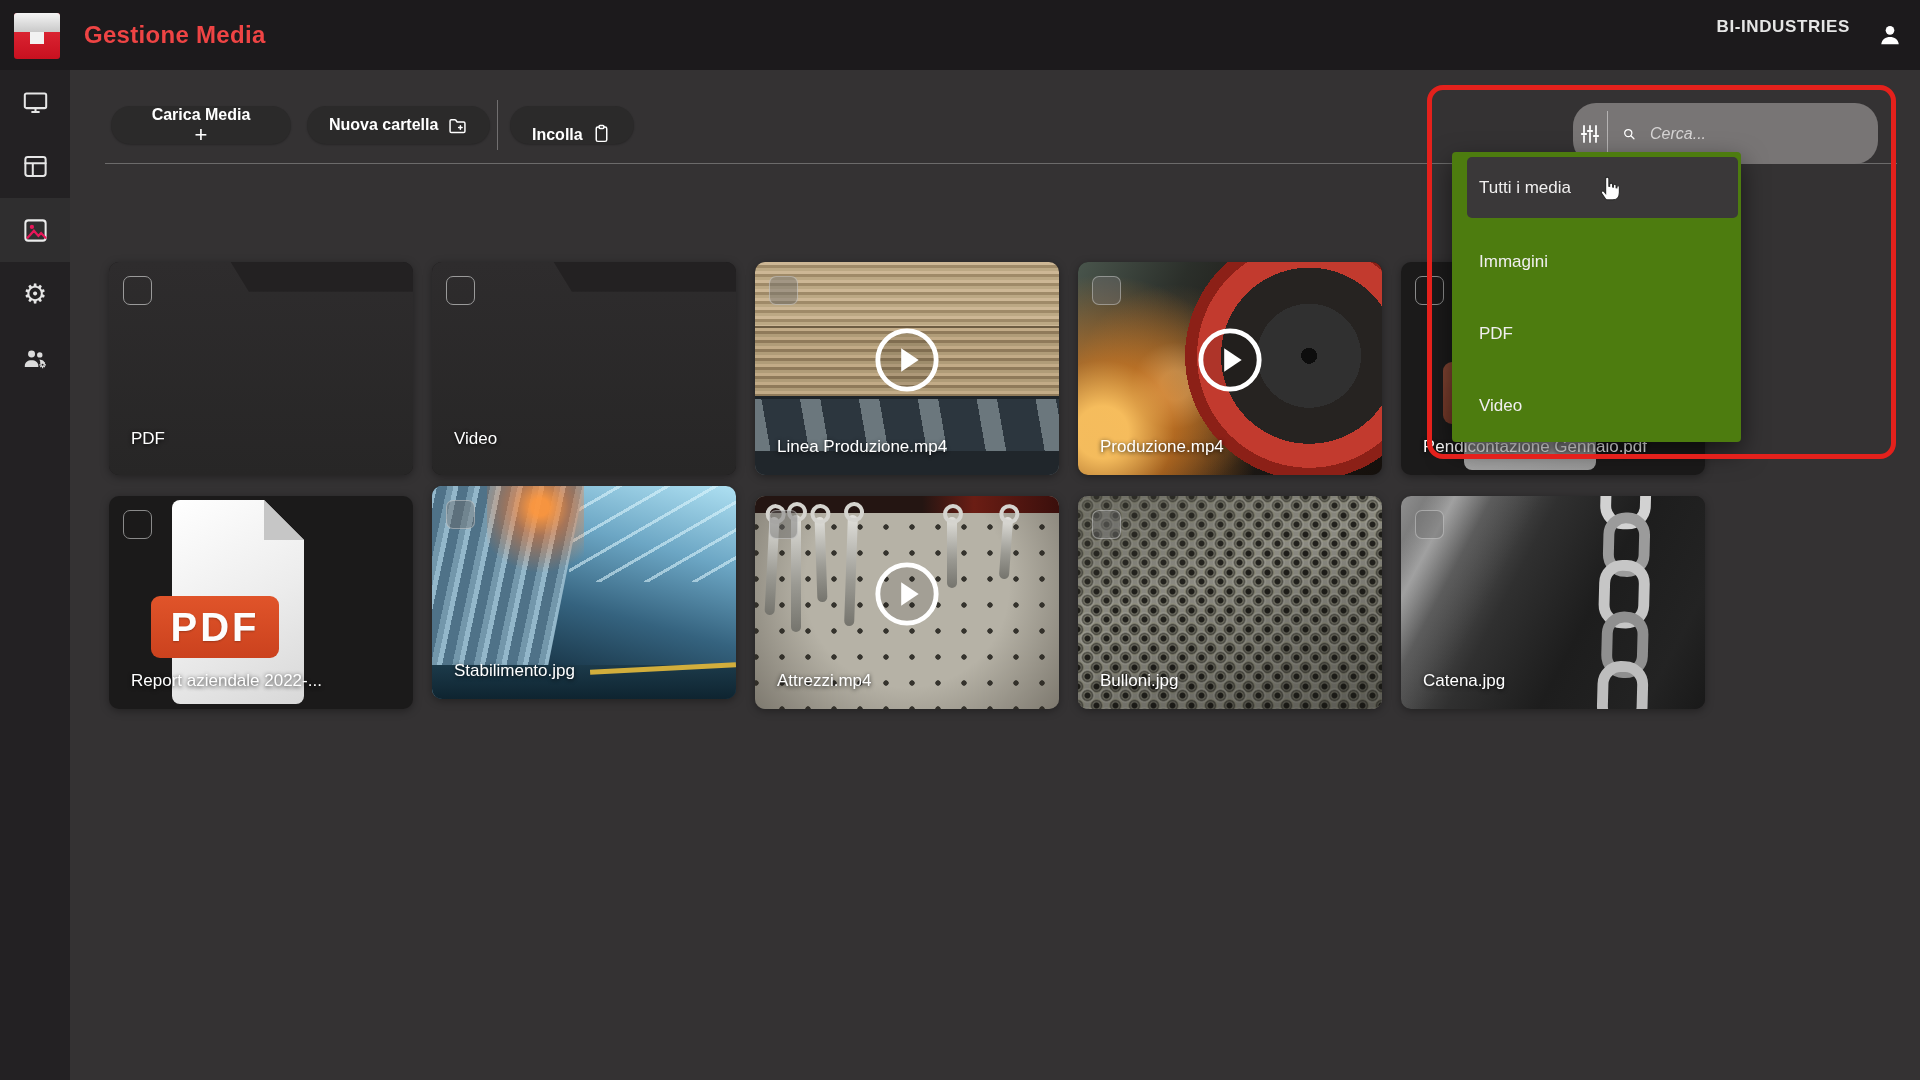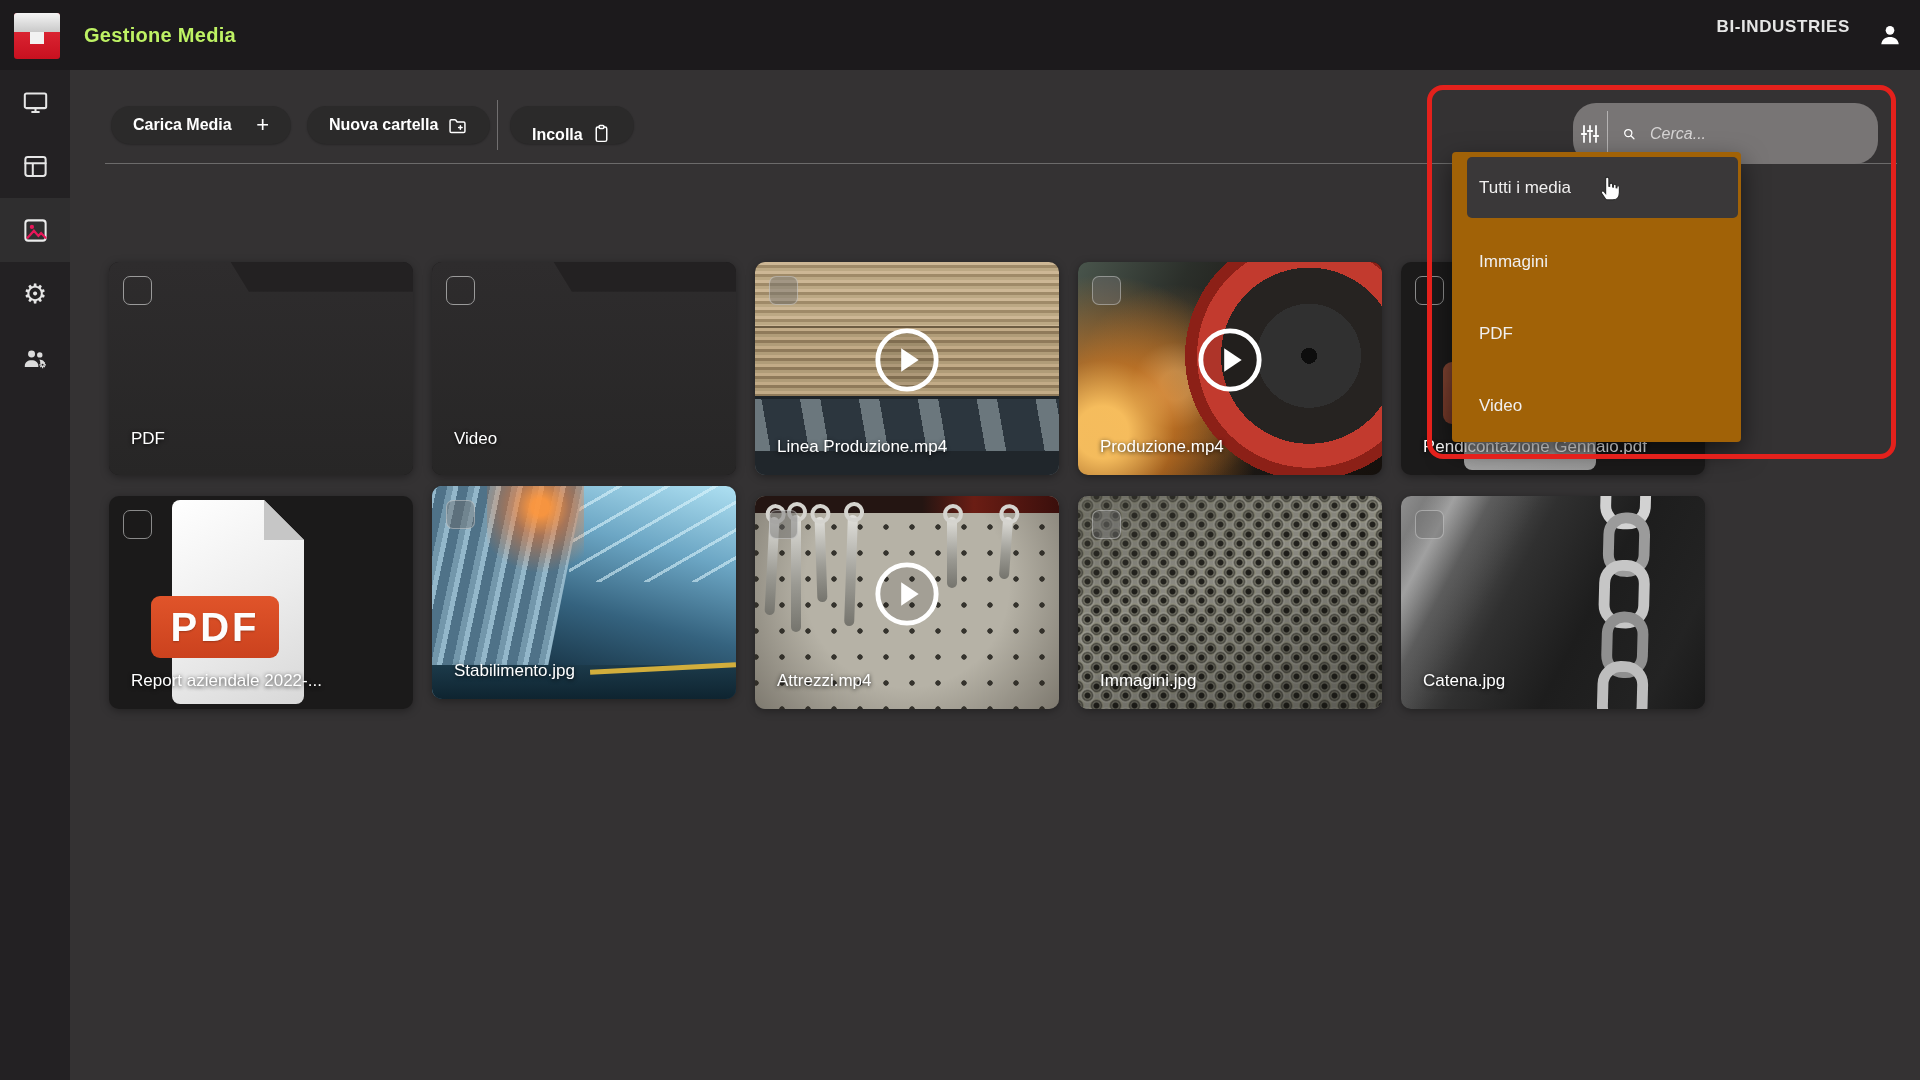--- a/index.html
+++ b/index.html
@@ -3,21 +3,21 @@
 <meta charset="utf-8">
 <style>
   html,body{margin:0;padding:0;background:#232223;font-family:"Liberation Sans",sans-serif;}
   #stage{position:relative;width:1920px;height:1080px;overflow:hidden;background:#343233;}
 
   
   .topbar{position:absolute;left:0;top:0;width:1920px;height:70px;background:#1c1a1c;z-index:60;display:flex;align-items:center;}
   .logo{position:absolute;left:14px;top:13px;width:46px;height:46px;border-radius:3px;background:linear-gradient(180deg,#e6313f 0%,#c8101f 100%);overflow:hidden;}
   .logo .bar{position:absolute;left:0;top:0;width:100%;height:42%;background:linear-gradient(180deg,#f4f4f4,#c9c9c9);}
   .logo .stem{position:absolute;left:34%;top:42%;width:32%;height:26%;background:#f2f2f2;}
-  .app-title{position:absolute;left:84px;top:0;height:70px;display:flex;align-items:center;color:#bef264;font-size:20px;font-weight:600;letter-spacing:.3px;}
+  .app-title{position:absolute;left:84px;top:0;height:70px;display:flex;align-items:center;color:#ef4444;font-size:24px;font-weight:600;letter-spacing:.3px;}
   .account{position:absolute;right:70px;top:0;height:53px;display:flex;align-items:center;color:#e5e5e5;font-size:17px;font-weight:600;letter-spacing:.6px;}
   .account-icon{position:absolute;right:16px;top:21px;width:28px;height:28px;}
 
   
   .sidebar{position:absolute;left:0;top:70px;width:70px;height:1010px;background:#232123;z-index:55;}
   .side-item{position:relative;width:70px;height:64px;display:flex;align-items:center;justify-content:center;}
   .side-item.active{background:#2f2e2f;}
   .side-item svg{width:27px;height:27px;}
   .gear-glyph{font-size:27px;color:#e6e6e6;line-height:1;}
 
@@ -30,21 +30,21 @@
 
   
   .search-pill{position:absolute;left:1573px;top:103px;width:305px;height:61px;border-radius:23px;background:#787575;display:flex;align-items:center;z-index:20;}
   .pill-filter{width:57px;height:45px;display:flex;align-items:center;justify-content:center;border-radius:23px 0 0 23px;cursor:pointer;}
   .pill-sep{width:1px;height:45px;background:rgba(255,255,255,.45);}
   .pill-search-icon{margin-left:14px;width:24px;height:24px;}
   .search-pill input{flex:1;margin-left:12px;margin-right:18px;background:transparent;border:none;outline:none;color:#fff;font-size:16px;font-style:italic;font-family:"Liberation Sans",sans-serif;}
   .search-pill input::placeholder{color:#d6d4d4;opacity:1;}
 
   
-  .menu{position:absolute;left:1452px;top:152px;width:289px;height:290px;background:#a16207;border-radius:4px;z-index:30;box-shadow:0 10px 26px rgba(0,0,0,.55);}
+  .menu{position:absolute;left:1452px;top:152px;width:289px;height:290px;background:#4d7c0f;border-radius:4px;z-index:30;box-shadow:0 10px 26px rgba(0,0,0,.55);}
   .menu-item{position:relative;height:72px;display:flex;align-items:center;padding-left:27px;color:#f0efef;font-size:17px;cursor:pointer;}
   .menu-item.hl{height:61px;margin:5px 3px 8px 15px;padding-left:12px;background:#3a3839;border-radius:5px;}
   .cursor-hand{position:absolute;left:1596px;top:173px;width:30px;height:30px;z-index:50;}
 
   
   .annotation{position:absolute;left:1427px;top:85px;width:469px;height:374px;border:5px solid #e4211c;border-radius:16px;box-sizing:border-box;z-index:40;pointer-events:none;}
 
   
   .card{position:absolute;width:304px;height:213px;border-radius:10px;overflow:hidden;background:#1b1a1a;box-shadow:0 2px 8px rgba(0,0,0,.35);}
   .card-label{position:absolute;left:22px;bottom:18px;color:#fff;font-size:17px;text-shadow:0 1px 4px rgba(0,0,0,.85);z-index:5;white-space:nowrap;}
@@ -162,21 +162,21 @@
         <path d="M15.5 12.9c2.7.2 4.8 1.6 4.8 4v.5h-3.2z"></path>
         <circle cx="18.3" cy="17.6" r="2.1"></circle>
         <g stroke="#dcdcdc" stroke-width="1.1">
           <path d="M18.3 14.6v1M18.3 19.6v1M15.4 17.6h1M20.3 17.6h1M16.3 15.6l.7.7M19.6 18.9l.7.7M20.3 15.6l-.7.7M17 18.9l-.7.7"></path>
         </g>
         <circle cx="18.3" cy="17.6" r="0.9" fill="#232123"></circle>
       </svg>
     </div>
   </div>
 
-  <div class="btn" style="left:111px;width:180px;">
+  <div class="btn" style="left:111px;width:180px;flex-direction:column;">
     <span>Carica Media</span>
     <span class="plus">+</span>
   </div>
   <div class="btn" style="left:307px;width:183px;">
     <span>Nuova cartella</span>
     <svg viewBox="0 0 24 24" fill="none" stroke="#ffffff" stroke-width="1.7" stroke-linecap="round" stroke-linejoin="round">
       <path d="M3.5 6.8v11.7c0 .8.7 1.5 1.5 1.5h14c.8 0 1.5-.7 1.5-1.5v-9c0-.8-.7-1.5-1.5-1.5h-7.4L9.9 5.8a1.5 1.5 0 0 0-1.1-.5H5c-.8 0-1.5.7-1.5 1.5z"></path>
       <path d="M15.3 12.2v4M13.3 14.2h4"></path>
     </svg>
   </div>
@@ -294,21 +294,21 @@
     </svg>
     <div class="checkbox"></div>
     <div class="card-label">Attrezzi.mp4</div>
   </div>
 
   <div class="card" style="left:1078px;top:496px;">
     <div class="thumb t-nuts">
       <div class="tone"></div>
     </div>
     <div class="checkbox"></div>
-    <div class="card-label">Immagini.jpg</div>
+    <div class="card-label">Bulloni.jpg</div>
   </div>
 
   <div class="card" style="left:1401px;top:496px;">
     <div class="thumb t-chain">
       <div class="base"></div>
       <svg viewBox="0 0 100 240">
         <rect x="34" y="-16" width="40" height="56" rx="18" fill="none" stroke="#d2d2d2" stroke-width="11"></rect>
         <rect x="38" y="34" width="36" height="54" rx="17" fill="none" stroke="#9b9b9b" stroke-width="11"></rect>
         <rect x="35" y="82" width="40" height="58" rx="18" fill="none" stroke="#c6c6c6" stroke-width="11"></rect>
         <rect x="39" y="134" width="36" height="56" rx="17" fill="none" stroke="#8f8f8f" stroke-width="11"></rect>

